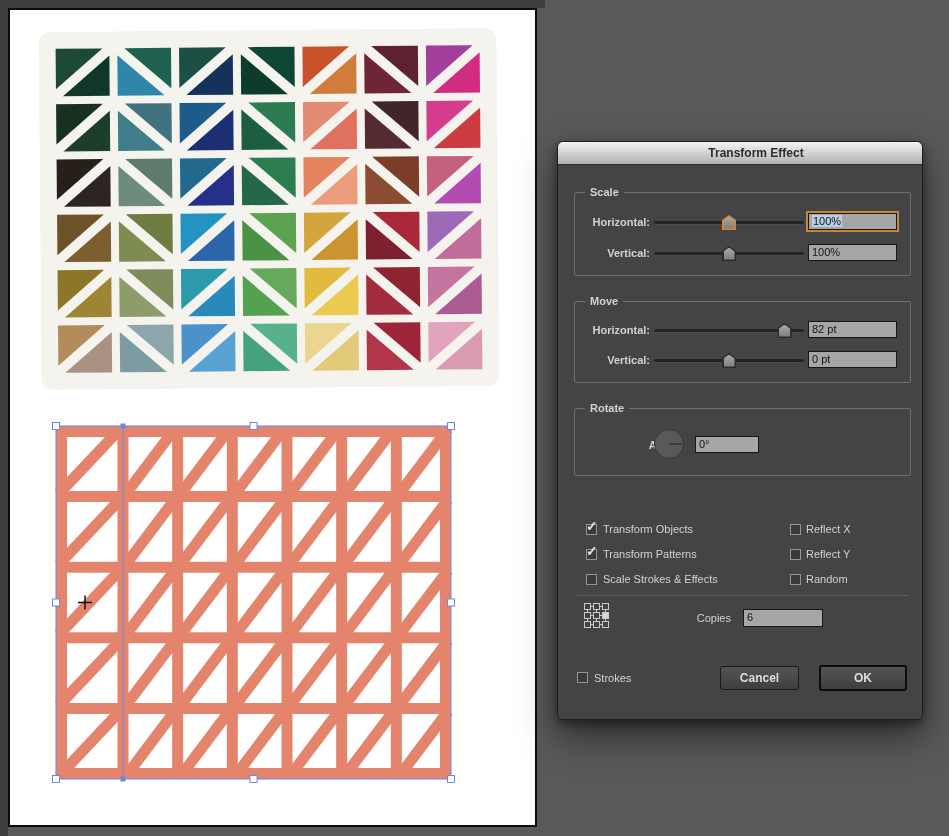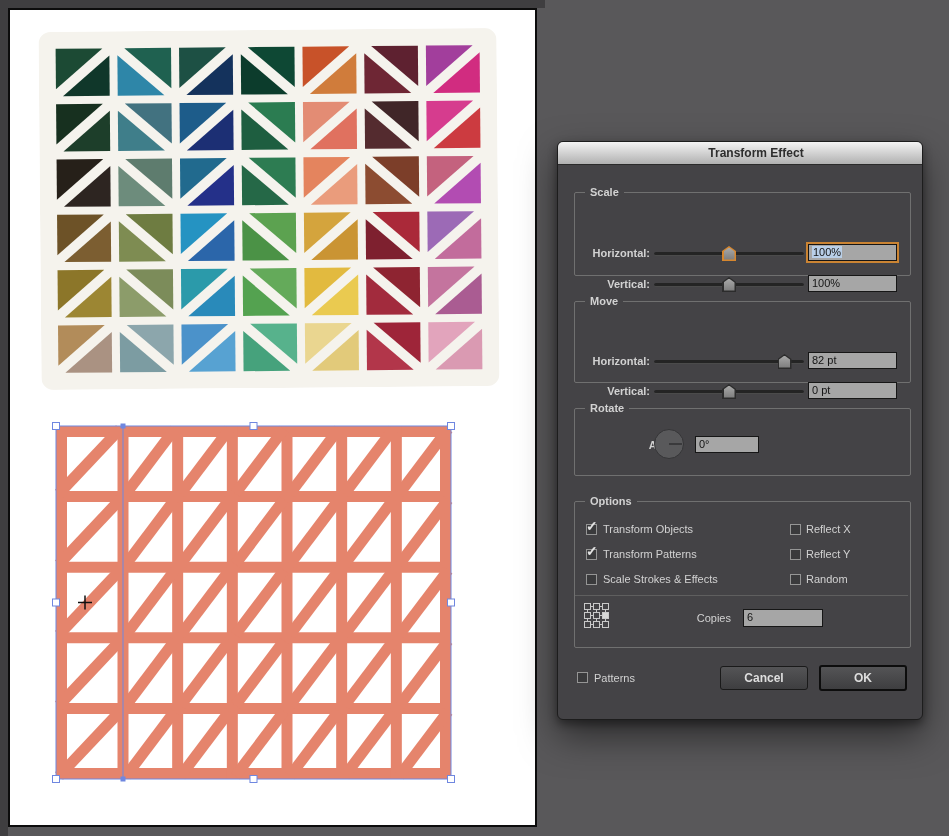--- a/index.html
+++ b/index.html
@@ -36,21 +36,21 @@
     color:#2e2e2e;font-size:12px;font-weight:700;
     text-align:center;line-height:22px;padding-left:32px;
   }
   .group{
     position:absolute;border:1px solid #707070;border-radius:2px;
   }
   .group>.glabel{
     position:absolute;left:10px;top:-8px;background:#444346;padding:0 5px;
     color:#d2d2d2;font-size:11px;font-weight:700;line-height:15px;
   }
-  .row{position:absolute;height:18px;margin-top:31px;}
+  .row{position:absolute;height:18px;}
   .rlabel{
     position:absolute;left:16px;width:76px;text-align:right;
     color:#d2d2d2;font-size:11px;font-weight:700;line-height:18px;
   }
   .slider{position:absolute;left:96px;width:150px;height:18px;}
   .slider .track{
     position:absolute;left:0;right:0;top:8px;height:3px;
     background:#242424;border-bottom:1px solid rgba(255,255,255,.18);border-radius:2px;
   }
   .thumb{
@@ -313,23 +313,20 @@
 
   <div class="group" style="left:16px;top:266px;width:335px;height:66px;">
     <span class="glabel">Rotate</span>
   </div>
   <span class="rlabel" style="top:294px;margin-left:33px;">Angle:</span>
   <div class="dial" style="left:96px;top:287px;">
     <div class="needle"></div>
   </div>
   <div class="field" style="left:137px;top:294px;width:64px;">0°</div>
 
-  <div class="group" style="left:16px;top:359px;width:335px;height:145px;">
-    <span class="glabel">Options</span>
-  </div>
 
   <div class="cbrow" style="top:381px;left:0;width:366px;">
     <span class="cbox checked" style="left:28px;">
         <span class="mark">✓</span>
       </span>
     <span class="cblabel" style="left:45px;">Transform Objects</span>
     <span class="cbox" style="left:232px;"></span>
     <span class="cblabel" style="left:248px;">Reflect X</span>
   </div>
   <div class="cbrow" style="top:406px;left:0;width:366px;">
@@ -362,16 +359,16 @@
       <rect x="0.5" y="18.5" width="6" height="6"></rect>
         <rect x="9.5" y="18.5" width="6" height="6"></rect>
         <rect x="18.5" y="18.5" width="6" height="6"></rect>
     </g>
   </svg>
 
   <span class="cblabel" style="left:110px;top:470px;width:63px;text-align:right;">Copies</span>
   <div class="field" style="left:185px;top:467px;width:80px;height:18px;">6</div>
 
   <span class="cbox" style="left:19px;top:530px;"></span>
-  <span class="cblabel" style="left:36px;top:530px;">Patterns</span>
-  <div class="btn" style="left:162px;top:524px;width:88px;height:24px;line-height:22px;">Cancel</div>
+  <span class="cblabel" style="left:36px;top:530px;">Strokes</span>
+  <div class="btn" style="left:162px;top:524px;width:79px;height:24px;line-height:22px;">Cancel</div>
   <div class="btn default" style="left:261px;top:523px;width:88px;height:26px;line-height:22px;">OK</div>
 </div>
 
 </body></html>

